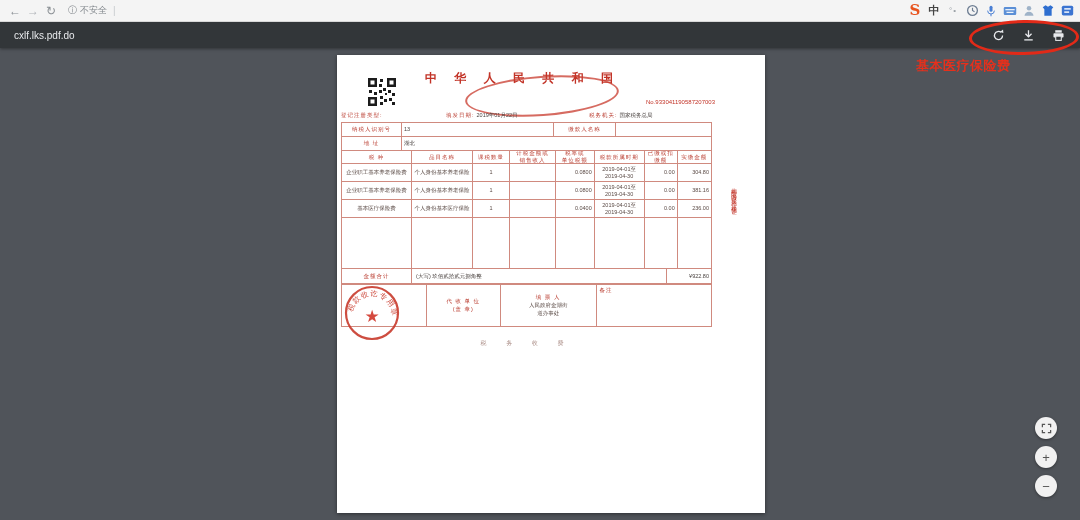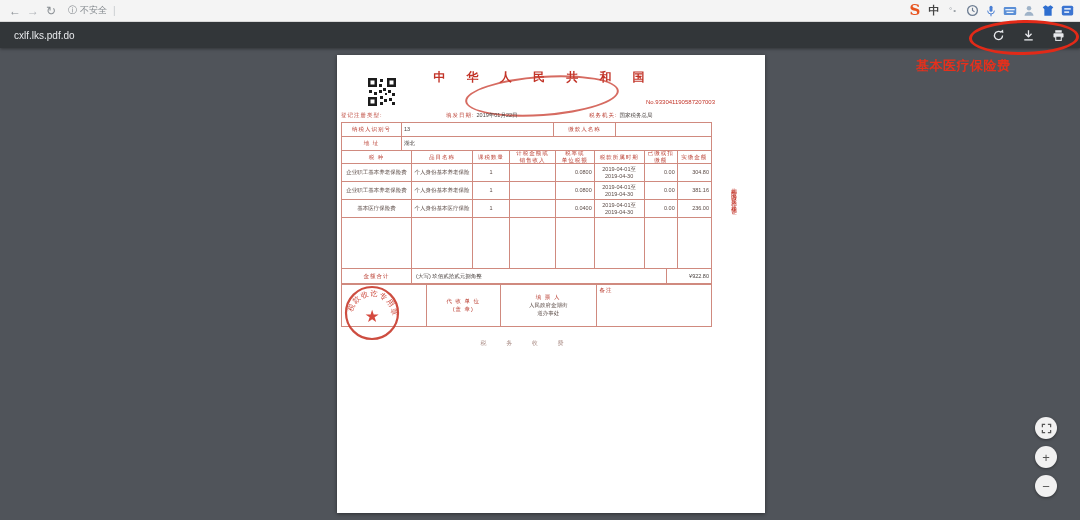--- a/index.html
+++ b/index.html
@@ -50,21 +50,21 @@
     position:absolute;left:916px;top:57px;color:#e6301c;font-size:13px;font-weight:600;
     z-index:10;letter-spacing:.5px;
   }
   
   .viewer{position:absolute;left:0;top:48px;width:1080px;height:472px;background:#50545a;}
   .page{
     position:absolute;left:337px;top:7px;width:428px;height:458px;background:#ffffff;
     box-shadow:0 1px 4px rgba(0,0,0,.45);
   }
   .qr{position:absolute;left:30px;top:22px;}
-  .doc-title{position:absolute;left:20px;top:16px;width:371px;text-align:center;line-height:1.25;font-family:Liberation Mono, monospace;}
+  .doc-title{position:absolute;left:0;top:16px;width:371px;text-align:center;line-height:1.25;}
   .doc-title .t1{font-size:12px;font-weight:bold;color:#c23327;letter-spacing:7px;}
   .doc-title .t2{font-size:12px;font-weight:bold;color:#c23327;letter-spacing:1.5px;}
   .title-oval{
     position:absolute;left:128px;top:21px;width:150px;height:36px;border:2.5px solid #c83a2c;
     border-radius:50%;transform:rotate(-4deg);opacity:.75;
   }
   .serial{position:absolute;right:50px;top:44px;font-size:6px;color:#c23327;}
   .meta-row{
     position:absolute;left:4px;top:57px;width:371px;display:flex;font-size:5.5px;
   }

